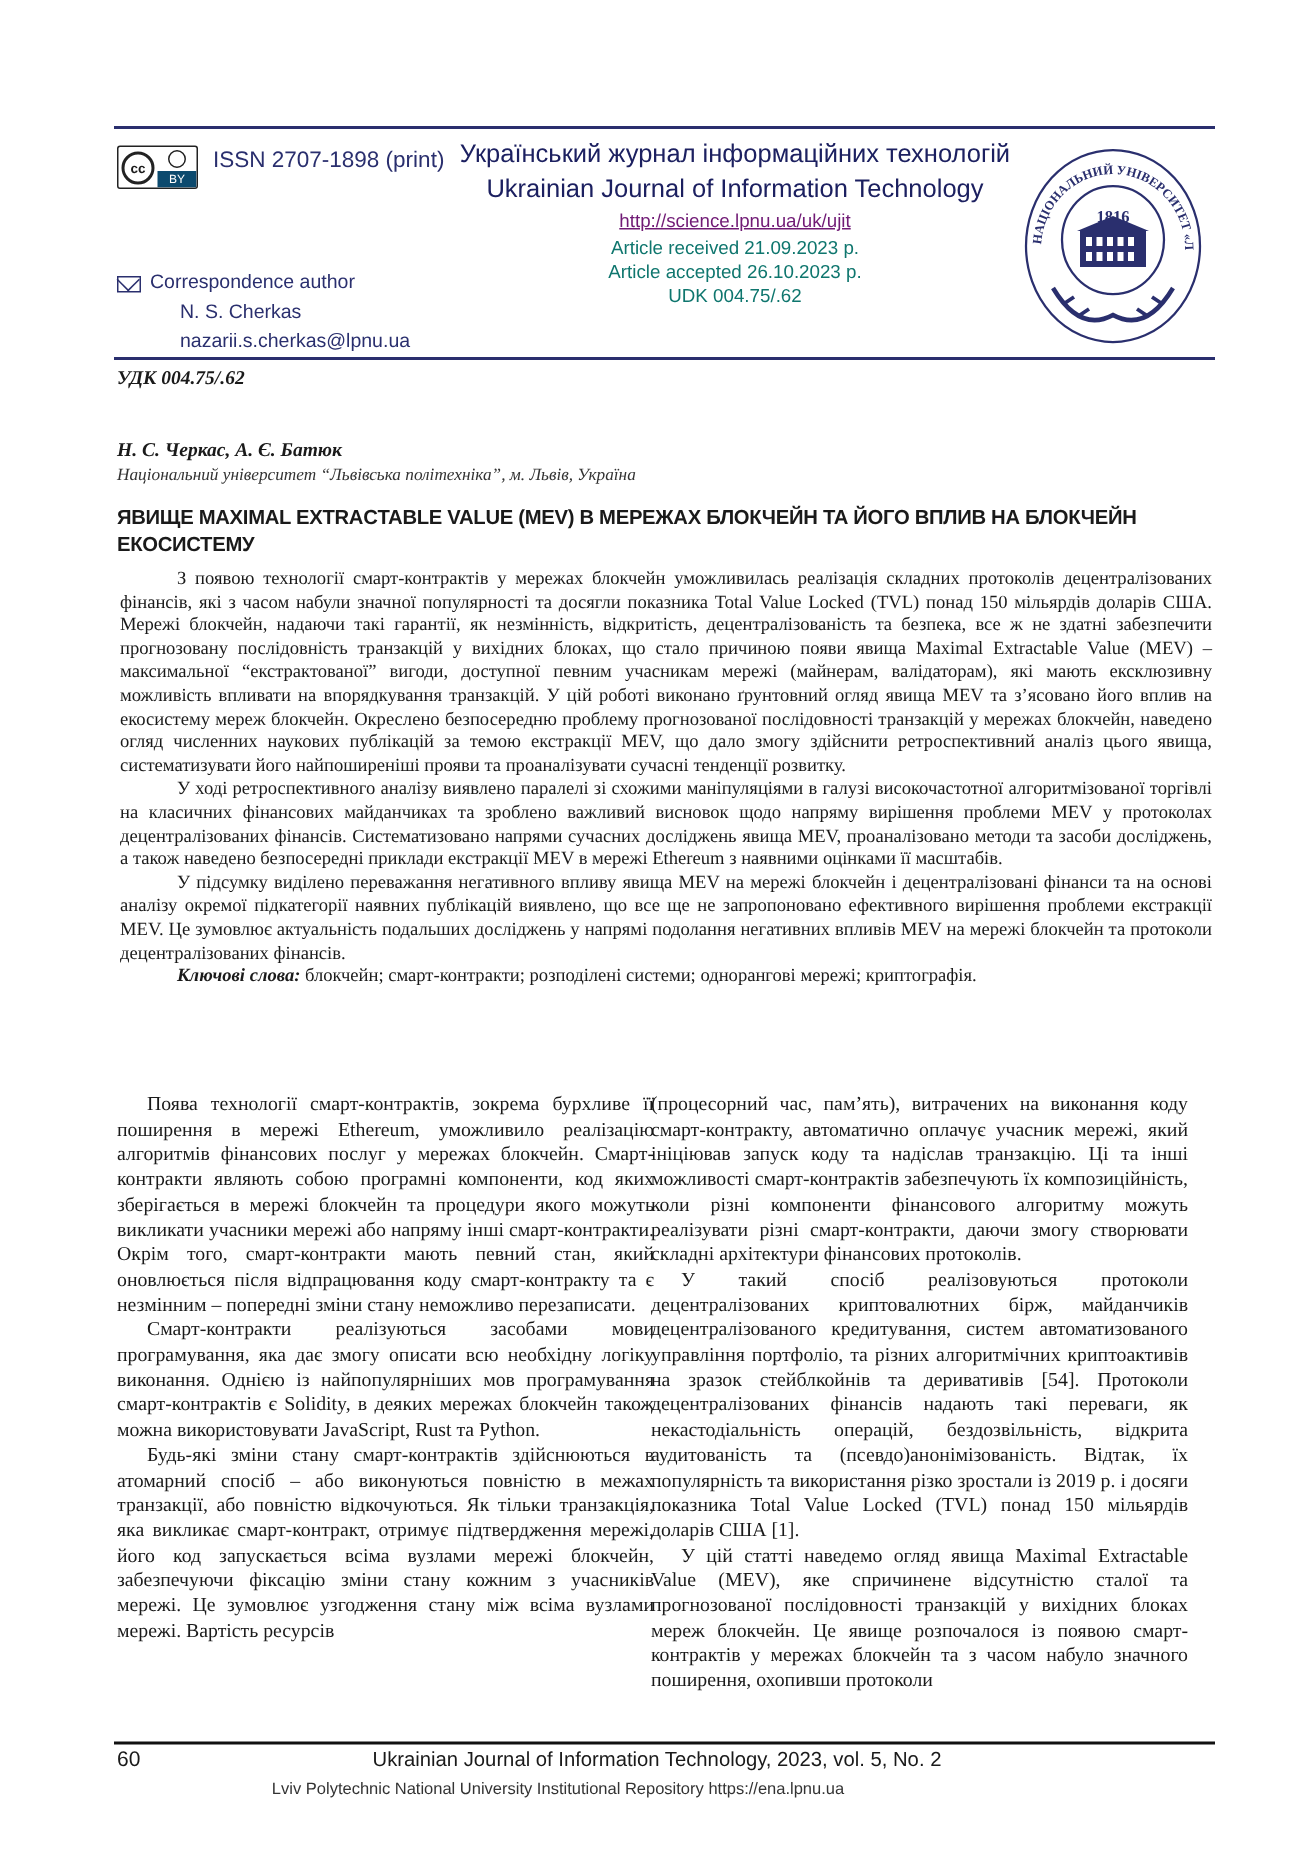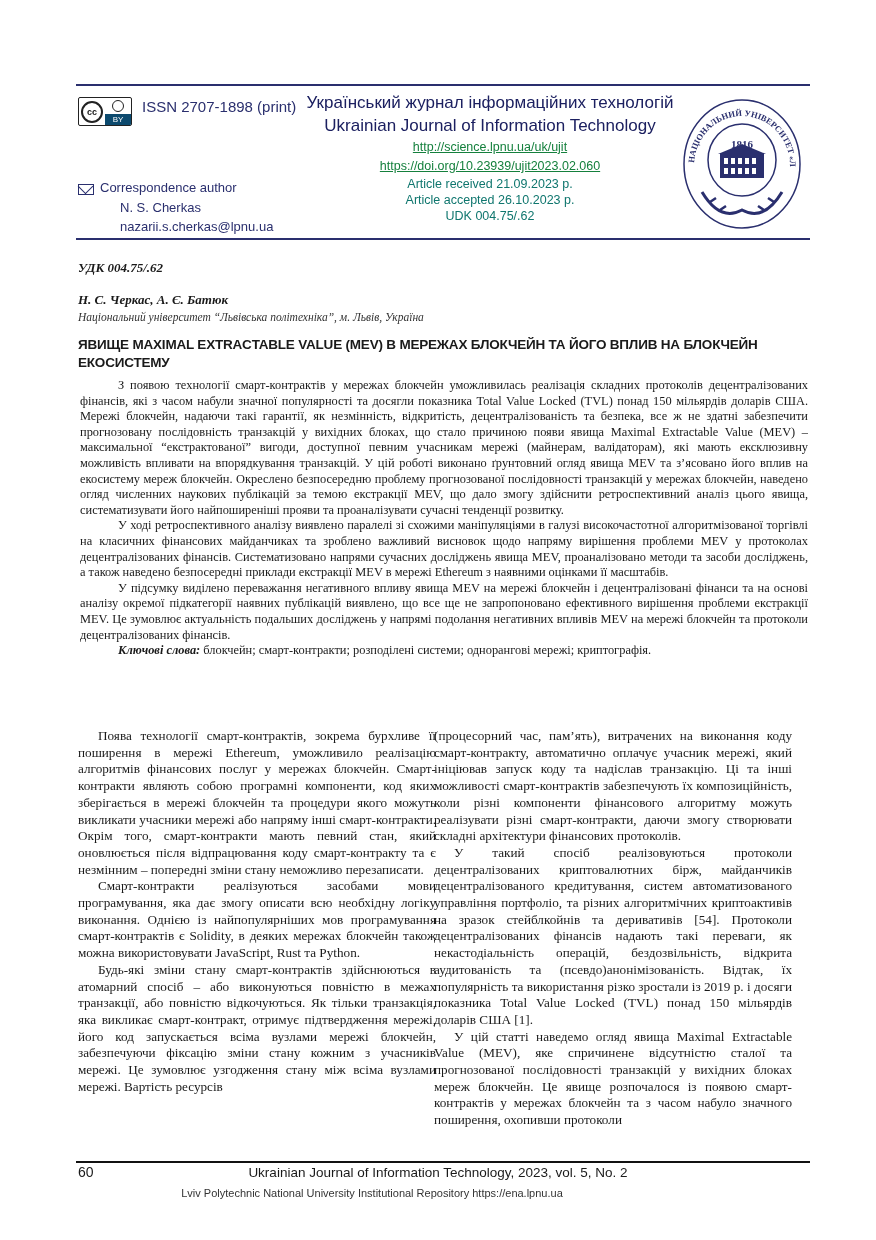--- a/index.html
+++ b/index.html
@@ -20,27 +20,27 @@
   .issn { position:absolute; left:142px; top:98px; font:15px "Liberation Sans", sans-serif; color:#2a2f6e; }
   .corr { position:absolute; left:78px; top:180px; font:13px "Liberation Sans", sans-serif; color:#2a2f6e; display:flex; align-items:flex-end; gap:6px; }
   .env-icon { width:16px; height:11px; border:1.5px solid #2a2f6e; position:relative; box-sizing:border-box; }
   .env-icon:before { content:""; position:absolute; left:1px; top:-4px; width:10px; height:10px; border-right:1.5px solid #2a2f6e; border-bottom:1.5px solid #2a2f6e; transform:rotate(45deg); }
   .corr-name { position:absolute; left:120px; top:200px; font:13px "Liberation Sans", sans-serif; color:#2a2f6e; }
   .corr-email { position:absolute; left:120px; top:219px; font:13px "Liberation Sans", sans-serif; color:#2a2f6e; }
 
   .center-block { position:absolute; left:290px; top:92px; width:400px; text-align:center; font-family:"Liberation Sans", sans-serif; color:#1c2060; }
   .j-ua { font-size:17px; line-height:22px; }
   .j-en { font-size:17px; line-height:24px; }
-  .link { font-size:12.5px; line-height:19px; color:#15803d; text-decoration:underline; display:block; }
+  .link { font-size:12.5px; line-height:19px; color:#701a75; text-decoration:underline; display:block; }
   .meta { font-size:12.5px; line-height:16px; color:#0f766e; }
 
   .seal { position:absolute; left:680px; top:92px; width:124px; height:140px; }
 
   
-  .udk { position:absolute; left:78px; top:260px; font:bold italic 13px "Liberation Serif", serif;text-align:right; }
+  .udk { position:absolute; left:78px; top:244px; font:bold italic 13px "Liberation Serif", serif;text-align:right; }
   .authors { position:absolute; left:78px; top:292px; font:bold italic 13px "Liberation Serif", serif; }
   .affil { position:absolute; left:78px; top:311px; font:italic 11.5px "Liberation Serif", serif; color:#333; }
   .title { position:absolute; left:78px; top:336px; width:730px; font:bold 13.5px "Liberation Sans", sans-serif; line-height:18px; letter-spacing:-0.2px; }
 
   .abstract { position:absolute; left:80px; top:378px; width:728px; font:12.4px "Liberation Serif", serif; line-height:15.6px; text-align:justify; }
   .abstract p { margin:0; text-indent:38px; }
   .kw-label { font-weight:bold; font-style:italic; }
 
   
   .col { position:absolute; top:728px; width:358px; font:13.2px "Liberation Serif", serif; line-height:16.7px; text-align:justify; }
@@ -80,21 +80,20 @@
     <span class="env-icon"></span>
     <span>Correspondence author</span>
   </div>
   <div class="corr-name">N. S. Cherkas</div>
   <div class="corr-email">nazarii.s.cherkas@lpnu.ua</div>
 
   <div class="center-block">
     <div class="j-ua">Український журнал інформаційних технологій</div>
     <div class="j-en">Ukrainian Journal of Information Technology</div>
     <a class="link">http://science.lpnu.ua/uk/ujit</a>
-    <a class="link">https://doi.org/10.23939/ujit2023.02.060</a>
     <div class="meta">Article received 21.09.2023 р.</div>
     <div class="meta">Article accepted 26.10.2023 р.</div>
     <div class="meta">UDK 004.75/.62</div>
   </div>
 
   <svg class="seal" viewBox="0 0 124 140">
     <defs>
       <path id="arcTop" d="M 14 74 A 48 50 0 1 1 110 74"></path>
     </defs>
     <ellipse cx="62" cy="72" rx="58" ry="64" fill="#fff" stroke="#2a2f6e" stroke-width="1.5"></ellipse>

